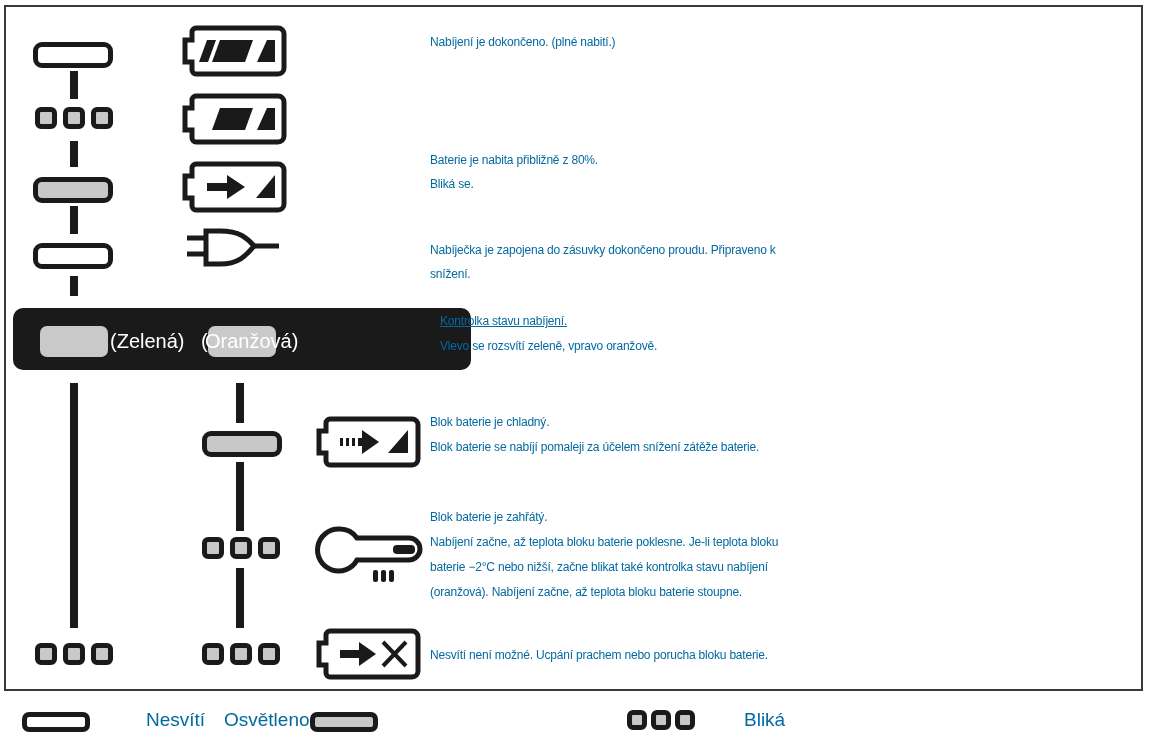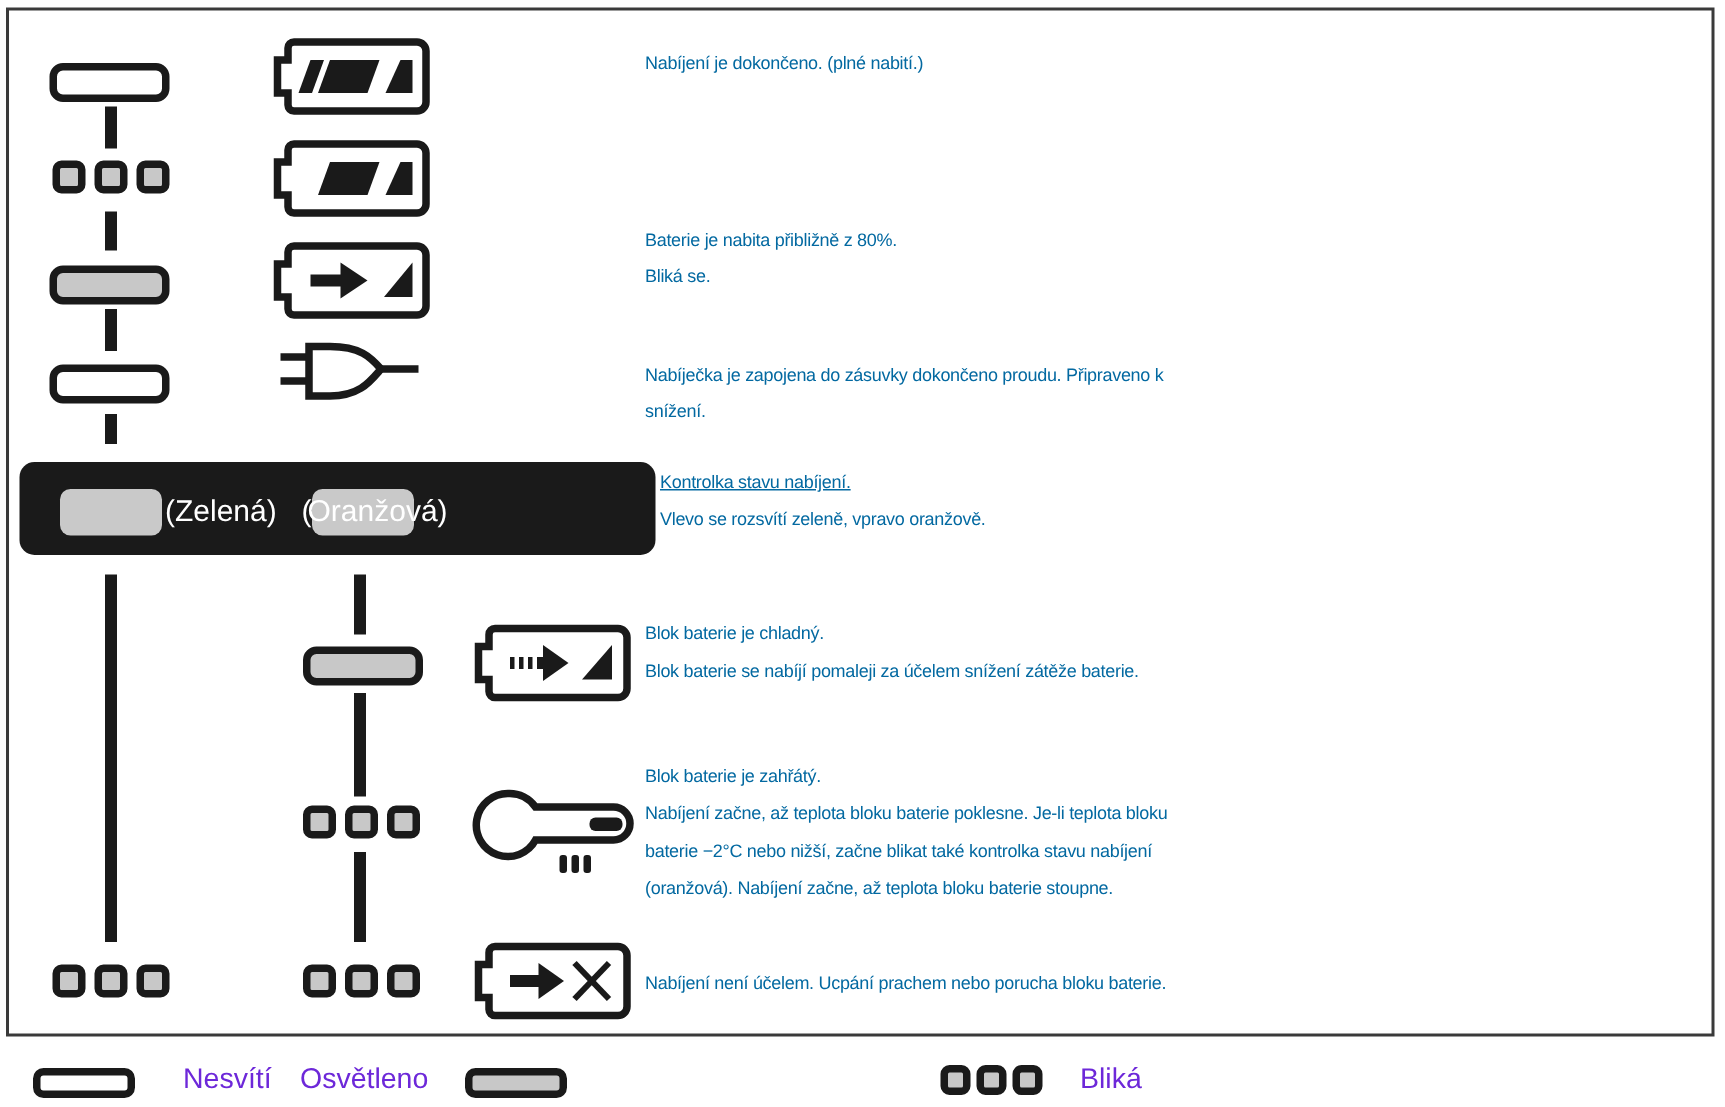--- a/index.html
+++ b/index.html
@@ -11,25 +11,25 @@
   .txt { position:absolute; font-size:12px; line-height:25px; color:#0369a1; letter-spacing:-0.2px; }
   
   .led-bar { position:absolute; width:70px; height:16px; border:5px solid #1a1a1a;
              border-radius:9px; box-sizing:content-box; }
   .led-off { background:#ffffff; }
   .led-on  { background:#c8c8c8; }
   .dots { position:absolute; display:flex; gap:6px; }
   .dot { width:12px; height:12px; border:5px solid #1a1a1a; border-radius:6px; background:#c8c8c8; }
   .vline { position:absolute; width:8px; background:#1a1a1a; }
   
-  .band { position:absolute; left:13px; top:308px; width:424px; height:62px;
+  .band { position:absolute; left:13px; top:308px; width:458px; height:62px;
           background:#1a1a1a; border-radius:10px; }
   .band-swatch { position:absolute; top:18px; width:68px; height:31px; border-radius:7px; background:#c9c9c9; }
   .band-text { position:absolute; top:18px; font-size:20px; line-height:30px; color:#ffffff; white-space:nowrap; }
-  .legend-txt { position:absolute; font-size:19px; line-height:24px; color:#6d28d9; }
+  .legend-txt { position:absolute; font-size:19px; line-height:24px; color:#0369a1;margin-left:24px; }
 </style>
 </head>
 <body>
 
 <div class="frame"></div>
 
 <div class="led-bar led-off" style="left:33px;top:42px;"></div>
 <div class="vline" style="left:70px;top:71px;height:28px;"></div>
 <div class="dots" style="left:35px;top:107px;">
   <div class="dot"></div>
@@ -127,21 +127,21 @@
   <line x1="67" y1="15" x2="90" y2="39" stroke="#1a1a1a" stroke-width="4"></line>
   <line x1="90" y1="15" x2="67" y2="39" stroke="#1a1a1a" stroke-width="4"></line>
 </svg>
 
 <div class="txt" style="left:430px;top:410px;">Blok baterie je chladný.</div>
 <div class="txt" style="left:430px;top:435px;">Blok baterie se nabíjí pomaleji za účelem snížení zátěže baterie.</div>
 <div class="txt" style="left:430px;top:505px;">Blok baterie je zahřátý.</div>
 <div class="txt" style="left:430px;top:530px;">Nabíjení začne, až teplota bloku baterie poklesne. Je-li teplota bloku</div>
 <div class="txt" style="left:430px;top:555px;">baterie −2°C nebo nižší, začne blikat také kontrolka stavu nabíjení</div>
 <div class="txt" style="left:430px;top:580px;">(oranžová). Nabíjení začne, až teplota bloku baterie stoupne.</div>
-<div class="txt" style="left:430px;top:643px;">Nabíjení není účelem. Ucpání prachem nebo porucha bloku baterie.</div>
+<div class="txt" style="left:430px;top:643px;">Nesvítí není možné. Ucpání prachem nebo porucha bloku baterie.</div>
 
 <div class="led-bar led-off" style="left:22px;top:712px;width:58px;height:10px;border-width:5px;border-radius:7px;"></div>
 <div class="legend-txt" style="left:122px;top:708px;">Nesvítí</div>
 <div class="legend-txt" style="left:200px;top:708px;">Osvětleno</div>
 <div class="led-bar led-on" style="left:310px;top:712px;width:58px;height:10px;border-width:5px;border-radius:7px;"></div>
 <div class="dots" style="left:627px;top:710px;gap:4px;">
   <div class="dot" style="width:10px;height:10px;"></div>
   <div class="dot" style="width:10px;height:10px;"></div>
   <div class="dot" style="width:10px;height:10px;"></div>
 </div>

